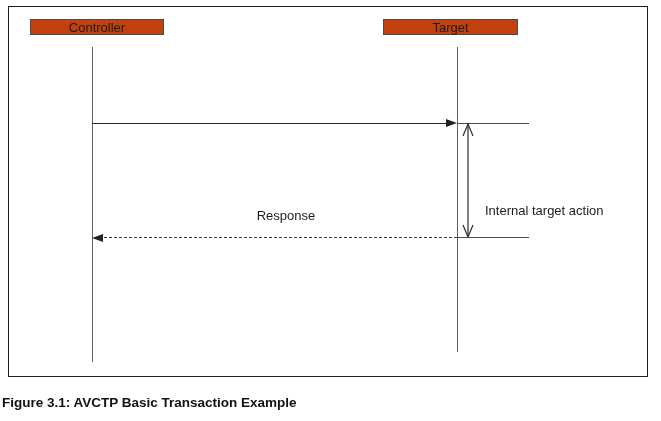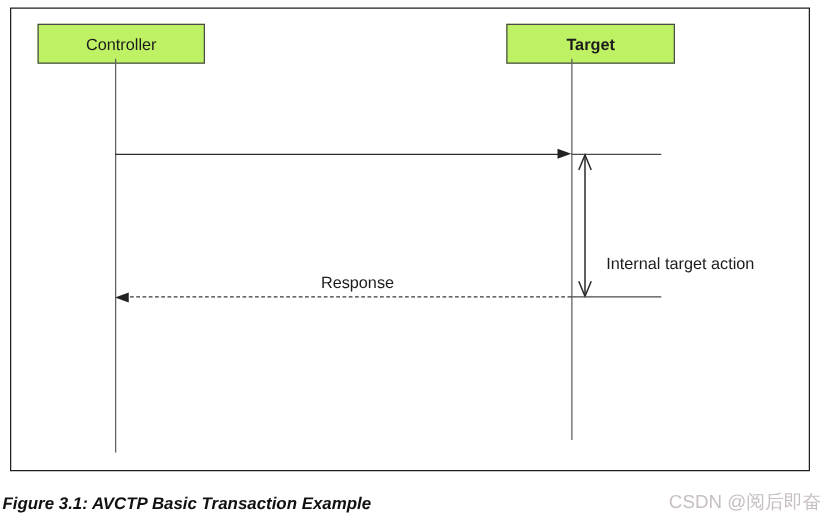--- a/index.html
+++ b/index.html
@@ -21,51 +21,51 @@
     top: 6px;
     width: 640px;
     height: 371px;
     border: 1px solid #1f1f1f;
     box-sizing: border-box;
     background: #ffffff;
   }
   .actor-box {
     position: absolute;
     top: 19px;
-    height: 32px;
+    height: 16px;
     border: 1px solid #4a4a4a;
     box-sizing: border-box;
-    background: #bef264;
+    background: #c2410c;
     display: flex;
     align-items: center;
     justify-content: center;
     font-size: 13px;
     color: #1c1c1c;
   }
   .actor-box.controller { left: 30px; width: 134px; }
-  .actor-box.target     { left: 405px; width: 135px; font-weight: bold; }
+  .actor-box.target     { left: 383px; width: 135px; }
 
   .lifeline {
     position: absolute;
     width: 1px;
     background: #5f5f5f;
   }
   .lifeline.controller { left: 92px; top: 47px; height: 315px; }
   .lifeline.target     { left: 457px; top: 47px; height: 305px; }
 
   .msg-label {
     position: absolute;
     left: 101px;
     width: 370px;
     text-align: center;
     font-size: 13px;
     color: #1c1c1c;
   }
   .msg-label.command  { top: 87px; }
-  .msg-label.response { top: 218px; }
+  .msg-label.response { top: 208px; }
 
   .hline {
     position: absolute;
     height: 0;
     border-top: 1px solid #2b2b2b;
   }
   .command-line { left: 92px; top: 123px; width: 358px; }
   .response-line { left: 99px; top: 237px; width: 358px; border-top-style: dashed; border-top-color: #3a3a3a; }
   .ext-line { border-top-color: #4a4a4a; }
   .ext-line.upper { left: 457px; top: 123px; width: 72px; }
@@ -106,21 +106,20 @@
     white-space: nowrap;
     margin-top: 36px;
   }
 
   .caption {
     position: absolute;
     left: 2px;
     top: 395px;
     font-size: 13.5px;
     font-weight: bold;
-    font-style: italic;
     color: #111111;
     white-space: nowrap;
   }
 
   .watermark {
     position: absolute;
     right: 4px;
     top: 392px;
     font-size: 15px;
     color: #c8c0c0;
@@ -154,15 +153,14 @@
     <polyline points="8,109 13,121 18,109" fill="none" stroke="#2b2b2b" stroke-width="1.2"></polyline>
   </svg>
   <div class="annotation-label">Internal target action</div>
 
   <div class="msg-label response">Response</div>
   <div class="hline response-line"></div>
   <div class="arrowhead left"></div>
   <div class="hline ext-line lower"></div>
 
   <div class="caption">Figure 3.1: AVCTP Basic Transaction Example</div>
-  <div class="watermark">CSDN @阅后即奋</div>
 
 </div>
 
 </body></html>

